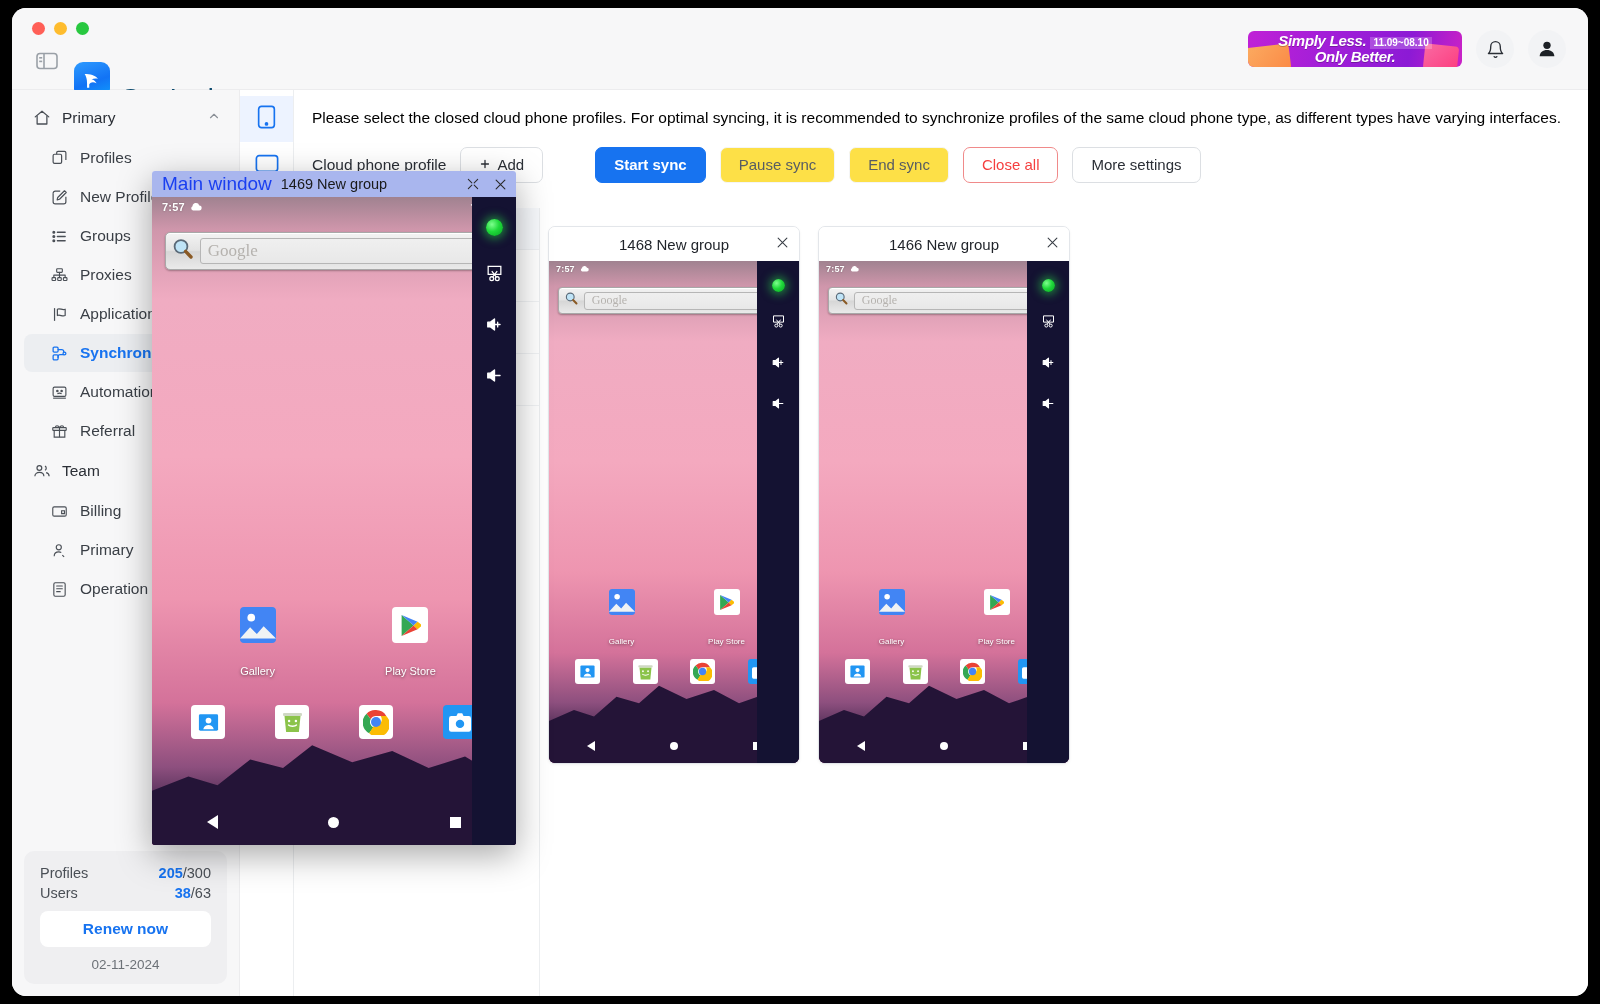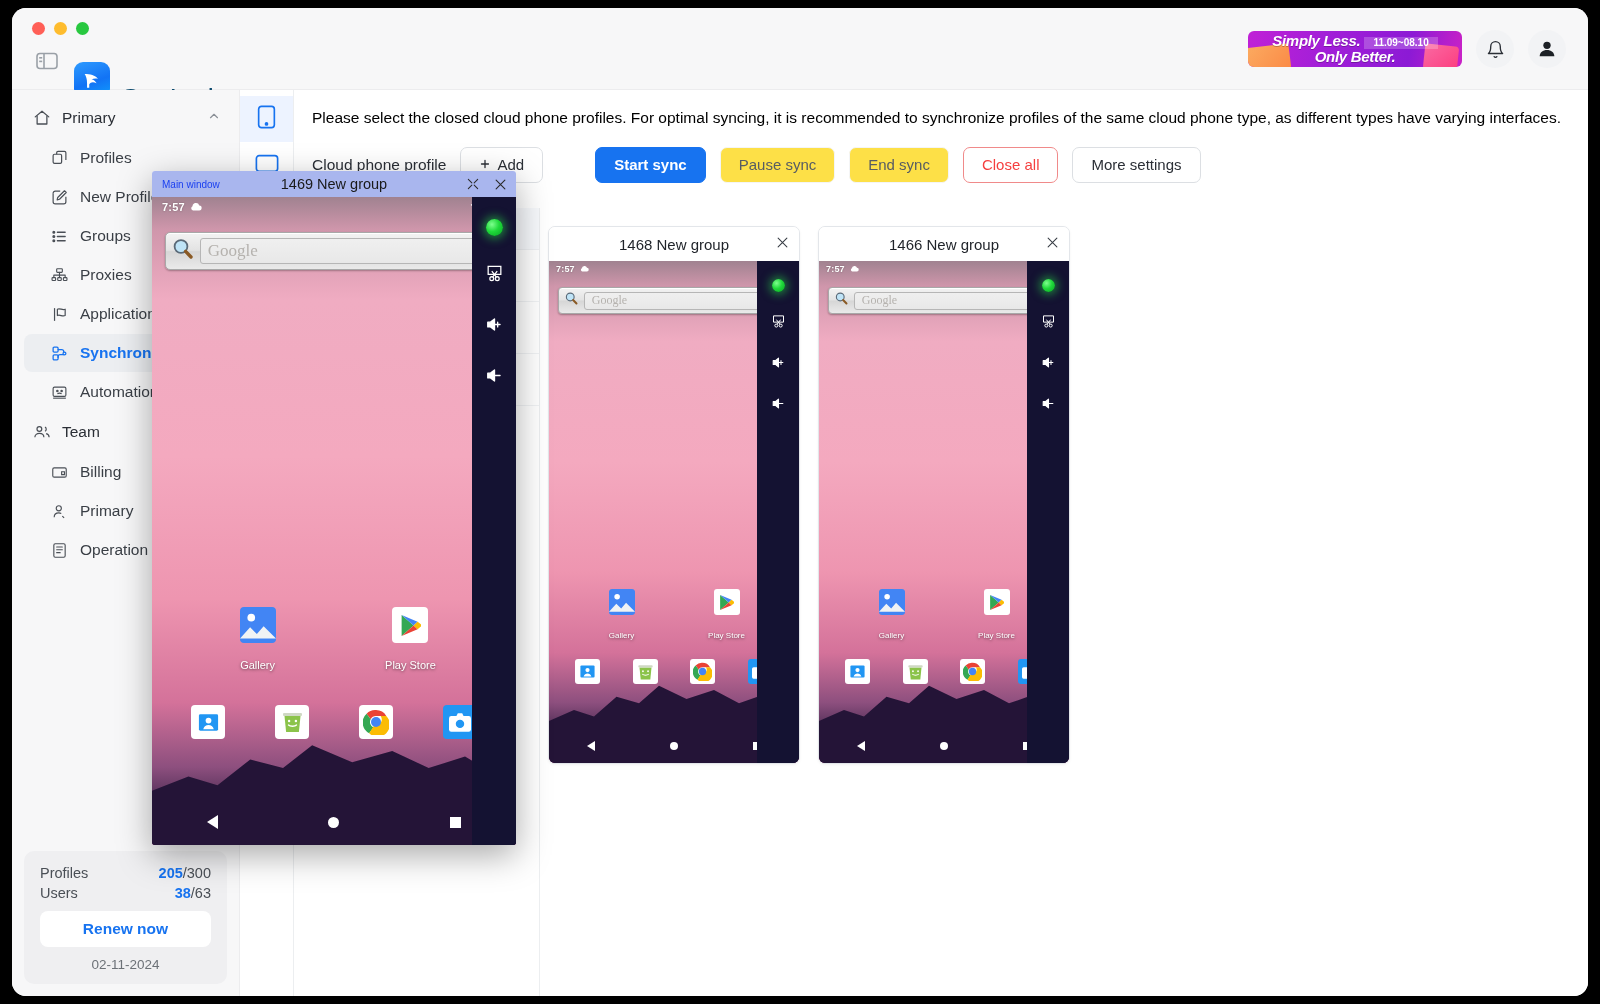--- a/index.html
+++ b/index.html
@@ -65,21 +65,21 @@
     content: ""; position: absolute; right: 4px; bottom: -4px;
     width: 34px; height: 26px; border-radius: 4px;
     background: linear-gradient(135deg,#ff6ea0,#ff3d7a);
     transform: rotate(6deg); opacity: .95;
   }
   .promo-row { position: relative; z-index: 2; display: flex; align-items: baseline; gap: 4px; }
   .promo-l1 { color: #fff; font-weight: 800; font-size: 15px; font-style: italic; letter-spacing: -0.3px;
     text-shadow: 0 1px 0 rgba(0,0,0,.25); }
   .promo-date {
     color: #ffffff; font-weight: 800; font-size: 10px;
-    background: rgba(255,255,255,.22); border-radius: 0; padding: 1px 9px;
+    background: rgba(255,255,255,.22); border-radius: 0; padding: 1px 3px;
   }
   .promo-l2 { position: relative; z-index: 2; color: #fff; font-weight: 800; font-size: 15px; font-style: italic;
     letter-spacing: -0.3px; text-shadow: 0 1px 0 rgba(0,0,0,.25); }
 
   .round-btn {
     width: 38px; height: 38px; border-radius: 50%;
     background: #f2f3f5; display: flex; align-items: center; justify-content: center;
     cursor: pointer;
   }
 
@@ -200,21 +200,21 @@
     box-shadow: 0 1px 2px rgba(0,0,0,.3), inset 0 1px 0 #fff;
     display: flex; align-items: center; padding: 0 5px; gap: 5px;
   }
   .search-pill {
     flex: 1; height: 72%; background: linear-gradient(180deg,#efefef,#e8e8e8);
     border: 1px solid #b6b6b6; border-radius: 3px;
     display: flex; align-items: center; padding-left: 7px;
     color: #b5b2ae; font-family: "Liberation Serif", serif;
   }
   .app-grid { position: absolute; left: 0; right: 0; display: flex; }
-  .app-cell { flex: 1; display: flex; flex-direction: column; align-items: center; gap: 16px; }
+  .app-cell { flex: 1; display: flex; flex-direction: column; align-items: center; gap: 22px; }
   .app-label { color: #fff; text-shadow: 0 1px 3px rgba(0,0,0,.55); }
   .app-ico { border-radius: 3px; display: flex; align-items: center; justify-content: center; overflow: hidden; }
   .dock { position: absolute; left: 0; right: 0; display: flex; }
   .dock-cell { flex: 1; display: flex; justify-content: center; }
   .navbar { position: absolute; left: 0; right: 0; bottom: 0; display: flex; align-items: center; justify-content: space-around; }
   .nav-glyph { background: #fff; }
   .nav-back { width: 0; height: 0; background: none; border-style: solid; border-color: transparent #fff transparent transparent; }
   .nav-home { border-radius: 50%; }
 
   .side-rail {
@@ -227,21 +227,21 @@
   
   .float-win {
     position: absolute; left: 140px; top: 163px; width: 364px; height: 674px;
     background: #fff; border-radius: 3px; box-shadow: 0 10px 34px rgba(0,0,0,.34);
     overflow: hidden; z-index: 40;
   }
   .float-title {
     height: 26px; background: #a9b6ee; display: flex; align-items: center;
     padding: 0 8px 0 10px; position: relative;
   }
-  .fw-main { color: #1a3ff0; font-size: 10px; }
+  .fw-main { color: #1a3ff0; font-size: 19px; }
   .fw-name { position: absolute; left: 0; right: 0; text-align: center; font-size: 14.5px; color: #1a1a1a; pointer-events: none; }
   .fw-actions { margin-left: auto; display: flex; gap: 13px; align-items: center; z-index: 2; }
   .fw-btn { cursor: pointer; color: #2b2b2b; line-height: 0; }
   .float-body { position: relative; height: calc(674px - 26px); }
   .float-body .phone-screen { position: absolute; inset: 0; }
 
   
   .card {
     width: 252px; background: #fff; border: 1px solid #e3e6ea; border-radius: 7px;
     overflow: hidden; box-shadow: 0 1px 3px rgba(0,0,0,.05);
@@ -402,20 +402,31 @@
               <rect x="3" y="4.5" width="18" height="13" rx="2"></rect>
               <path d="M3 20h18"></path>
               <circle cx="9" cy="10" r="1" fill="#4a4f56"></circle>
               <circle cx="15" cy="10" r="1" fill="#4a4f56"></circle>
               <path d="M9 14c1.8-1.4 4.2-1.4 6 0"></path>
             </svg>
         </span>
         <span>Automation</span>
       </div>
 
+      <div class="nav-item">
+        <span class="nav-ico">
+          <svg width="17" height="17" viewBox="0 0 24 24" fill="none" stroke="#4a4f56" stroke-width="1.6">
+              <rect x="2.5" y="6.5" width="19" height="4" rx="1"></rect>
+              <path d="M4.5 10.5V20h15v-9.5"></path>
+              <path d="M12 6.5V20"></path>
+              <path d="M12 6.5C10.5 3 6 3 6.5 6.5M12 6.5c1.5-3.5 6-3.5 5.5 0"></path>
+            </svg>
+        </span>
+        <span>Referral</span>
+      </div>
 
       <div class="nav-group-head">
         <span class="nav-ico">
           <svg width="18" height="18" viewBox="0 0 24 24" fill="none" stroke="#4a4f56" stroke-width="1.6">
               <circle cx="8.5" cy="8" r="3.2"></circle>
               <path d="M2.5 19c0-3.3 2.7-5.2 6-5.2s6 1.9 6 5.2"></path>
               <path d="M16 5.4a3.2 3.2 0 0 1 0 5.6M17.5 14.2c2.4.5 4 2.3 4 4.8"></path>
             </svg>
         </span>
         <span>Team</span>

